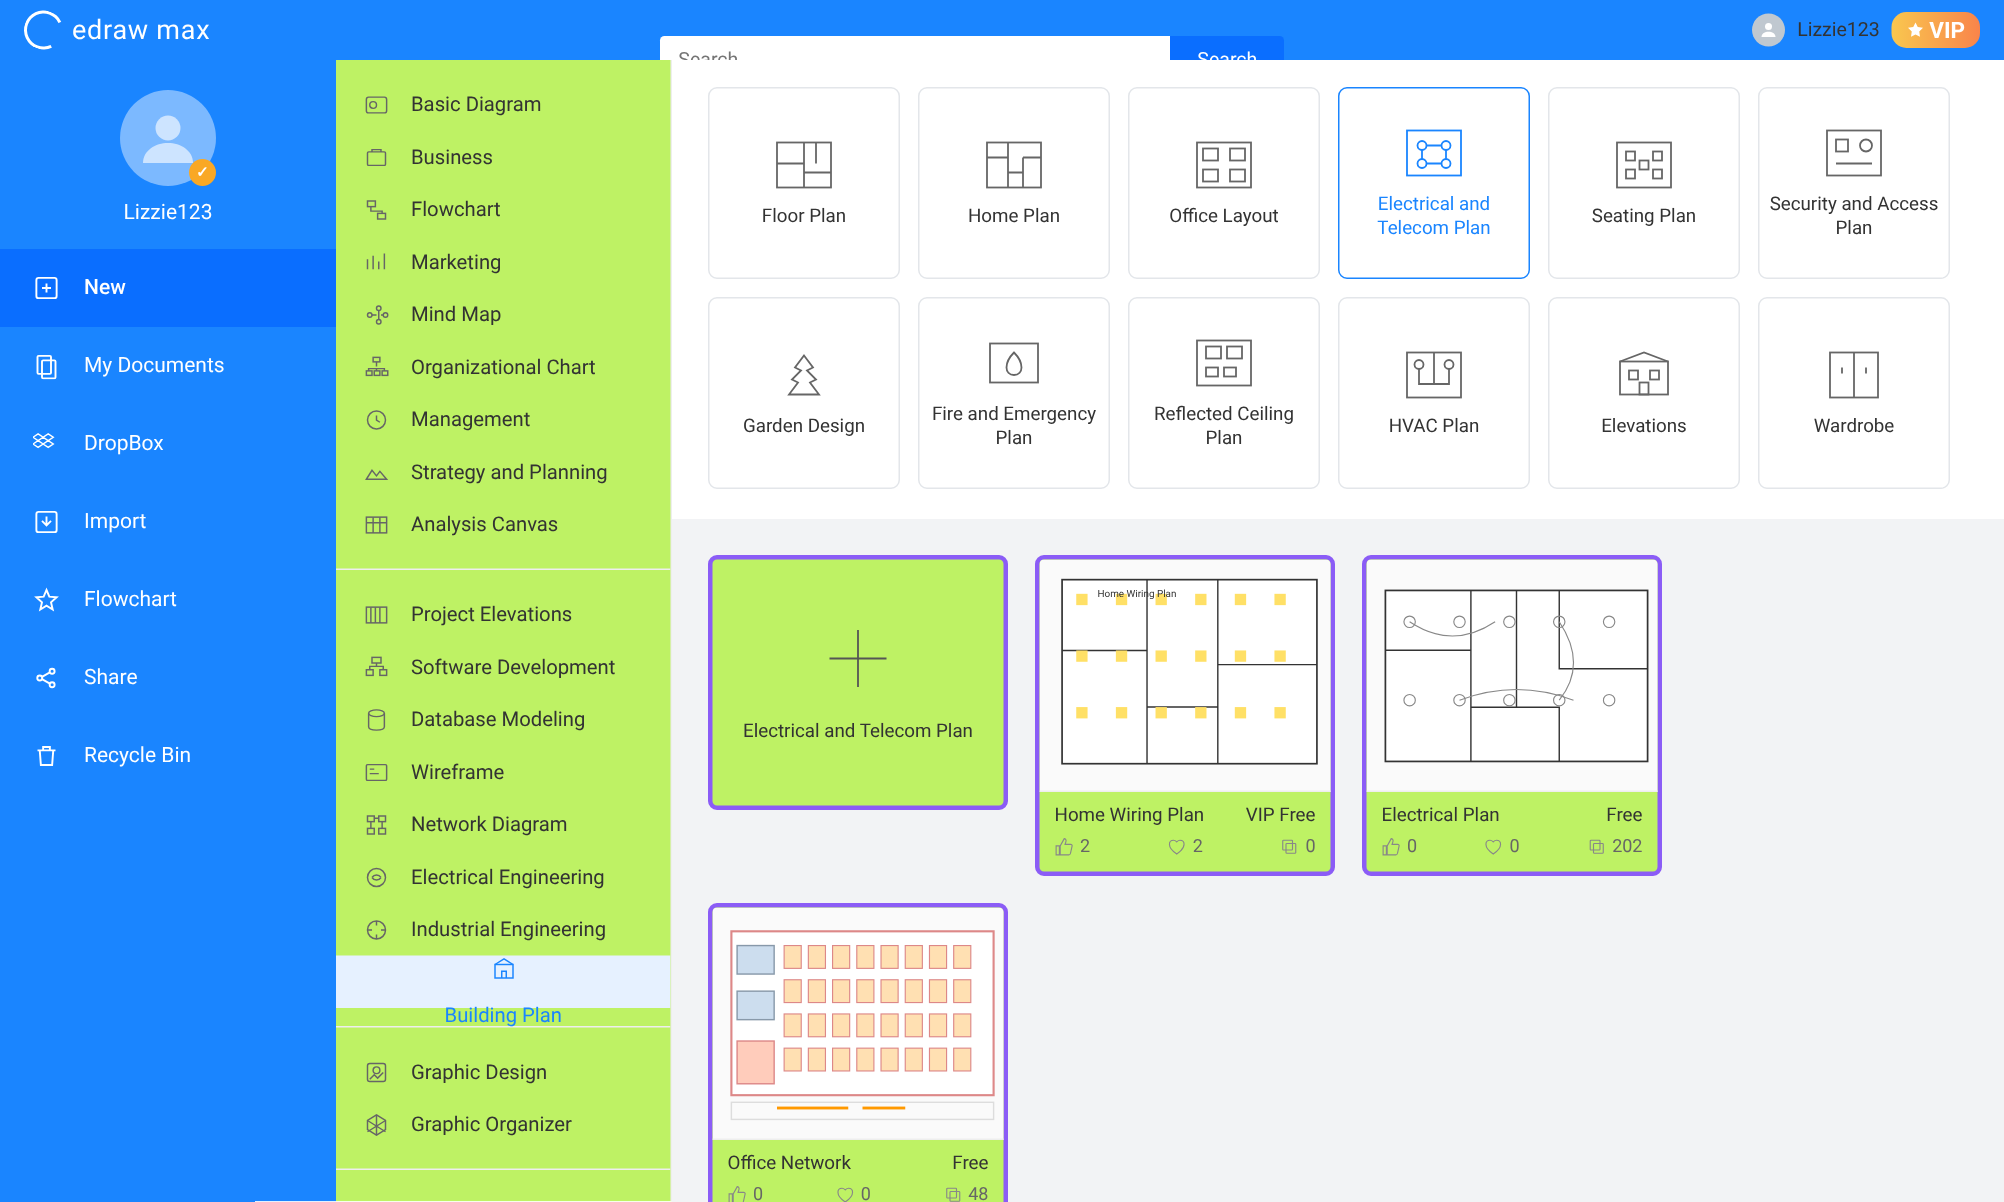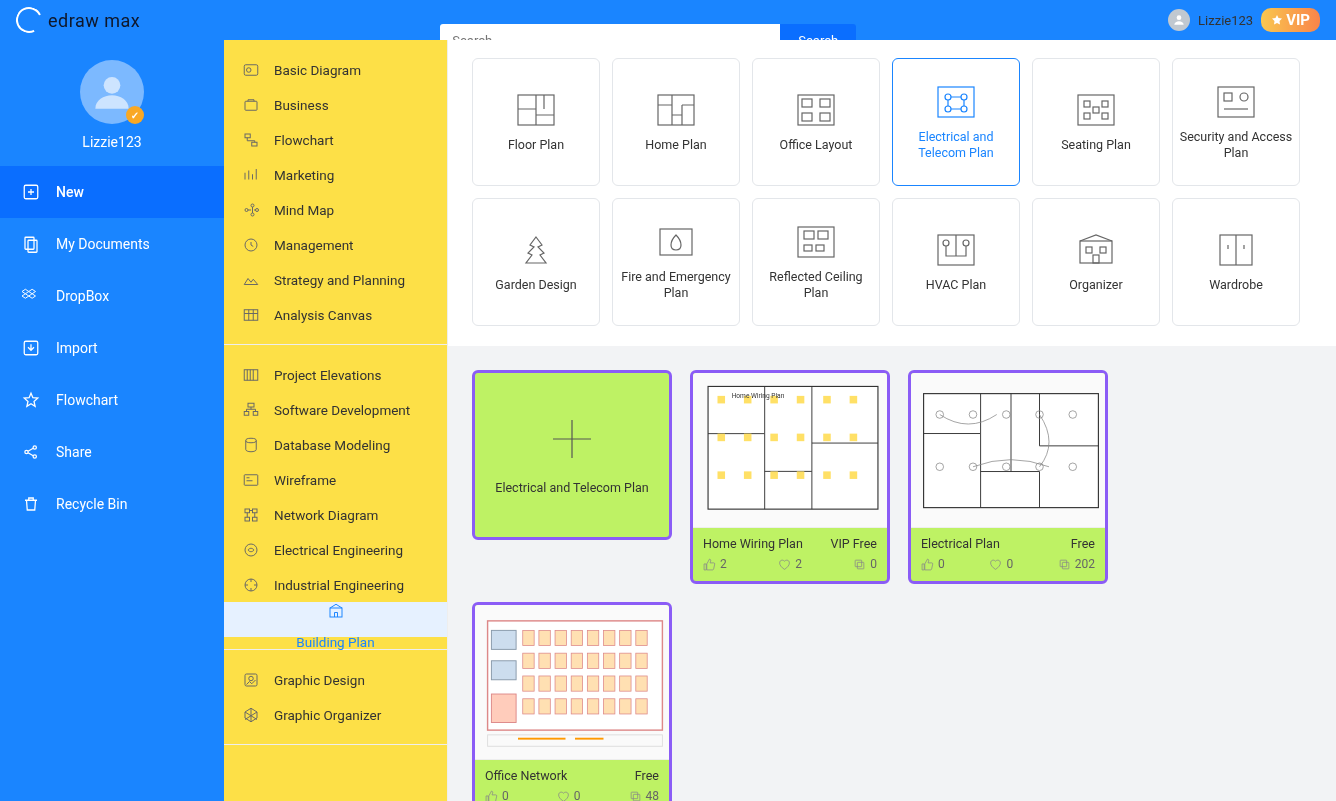--- a/index.html
+++ b/index.html
@@ -1,19 +1,19 @@
 <!DOCTYPE html>
 <html><head>
 <meta charset="utf-8">
 <style>
 * { margin: 0; padding: 0; box-sizing: border-box; font-family: -apple-system, BlinkMacSystemFont, "Segoe UI", Roboto, Arial, sans-serif; }
 body { width: 1336px; height: 801px; overflow: hidden; background: #fff; }
 .app { display: flex; flex-direction: column; height: 100%; }
 .topbar { height: 40px; background: #1a85ff; display: flex; align-items: center; padding: 0 16px; }
-.logo { display: flex; align-items: center; gap: 6px; color: #0f172a; font-size: 18px; font-weight: 400; }
+.logo { display: flex; align-items: center; gap: 6px; color: #ffffff; font-size: 18px; font-weight: 400; }
 .logo-icon { width: 26px; height: 26px; border: 2.5px solid #fff; border-radius: 50%; border-right-color: transparent; transform: rotate(20deg); position:relative;}
 .logo-text { letter-spacing: .5px; }
 .search-wrap { margin-left: 300px; display: flex; margin-top: 40px; }
 .search-input { width: 340px; height: 32px; border: none; border-radius: 3px 0 0 3px; padding: 0 12px; font-size: 13px; outline: none; }
 .search-btn { background: #0a6eff; color: #fff; border: none; padding: 0 18px; height: 32px; border-radius: 0 3px 3px 0; font-size: 13px; cursor: pointer; }
 .topbar-right { margin-left: auto; display: flex; align-items: center; gap: 8px; }
 .avatar-sm { width: 22px; height: 22px; border-radius: 50%; background: #c0c8d0; display:flex; align-items:center; justify-content:center;}
 .avatar-sm svg { width:14px; height:14px; fill:#fff;}
 .username-top { color: #333; font-size: 13px; }
 .vip-badge { background: linear-gradient(90deg,#f9c74f,#f9844a); color: #fff; font-size: 15px; font-weight: bold; padding: 3px 10px; border-radius: 10px; display:flex; align-items:center; gap:3px;}
@@ -22,21 +22,21 @@
 .profile { display: flex; flex-direction: column; align-items: center; padding: 20px 0 16px; }
 .avatar-lg { width: 64px; height: 64px; border-radius: 50%; background: #7cb9ff; display:flex; align-items:center; justify-content:center; position:relative;}
 .avatar-lg svg { width: 40px; height: 40px; fill: #cde4ff; }
 .avatar-badge { position:absolute; bottom:0; right:0; width:18px; height:18px; background:#f9a825; border-radius:50%; display:flex; align-items:center; justify-content:center;}
 .avatar-badge::before{content:"✓"; color:#fff; font-size:10px; font-weight:bold;}
 .profile-name { margin-top: 10px; font-size: 14px; }
 .nav-left { list-style: none; }
 .nav-left li { display: flex; align-items: center; gap: 16px; padding: 0 22px; height: 52px; font-size: 14px; cursor: pointer; }
 .nav-left li.active { background: #0a6eff; font-weight: 500; }
 .nav-ico { width: 18px; height: 18px; flex-shrink:0; stroke:#fff; fill:none; stroke-width:1.7;}
-.sidebar-cat { width: 224px; background: #fde047; border-right: 1px solid #eee; overflow-y: auto; }
+.sidebar-cat { width: 224px; background: #bef264; border-right: 1px solid #eee; overflow-y: auto; }
 .cat-group { padding: 12px 0; border-bottom: 1px solid #eee; }
 .cat-item { display: flex; align-items: center; gap: 14px; padding: 0 18px; height: 35px; font-size: 13.5px; color: #333; cursor: pointer; }
 .cat-item.selected { background: #e6f1ff; color: #1a85ff; flex-direction: column; }
 .cat-item.selected .cat-ico { stroke: #1a85ff; }
 .cat-ico { width: 18px; height: 18px; flex-shrink: 0; stroke: #666; fill: none; stroke-width: 1.3; }
 .content { flex: 1; background: #fff; overflow-y: auto; }
 .plan-grid { padding: 18px 24px 0 24px; display: grid; grid-template-columns: repeat(6, 128px); gap: 12px; }
 .plan-card { height: 128px; border: 1px solid #e3e6ea; border-radius: 6px; display: flex; flex-direction: column; align-items: center; justify-content: center; gap: 8px; cursor: pointer; background:#fff;}
 .plan-card.selected { border-color: #1a85ff; color: #1a85ff; }
 .plan-card.selected .plan-ico { stroke: #1a85ff; }
@@ -185,20 +185,30 @@
               <circle cx="6" cy="12" r="2"></circle>
               <circle cx="14" cy="6" r="2"></circle>
               <circle cx="14" cy="18" r="2"></circle>
               <circle cx="20" cy="12" r="2"></circle>
               <path d="M8 12h4M14 8v8M16 12h2"></path>
             </svg>
             <span>Mind Map</span>
           </div>
           <div class="cat-item">
             <svg class="cat-ico" viewBox="0 0 24 24">
+              <rect x="9" y="3" width="6" height="4"></rect>
+              <rect x="3" y="15" width="5" height="4"></rect>
+              <rect x="10" y="15" width="5" height="4"></rect>
+              <rect x="17" y="15" width="5" height="4"></rect>
+              <path d="M12 7v4M5 15v-2h14v2M12 13v2"></path>
+            </svg>
+            <span>Organizational Chart</span>
+          </div>
+          <div class="cat-item">
+            <svg class="cat-ico" viewBox="0 0 24 24">
               <circle cx="12" cy="12" r="8"></circle>
               <path d="M12 8v4l3 2"></path>
             </svg>
             <span>Management</span>
           </div>
           <div class="cat-item">
             <svg class="cat-ico" viewBox="0 0 24 24">
               <path d="M3 18l5-8 4 5 3-4 6 7z"></path>
             </svg>
             <span>Strategy and Planning</span>
@@ -383,21 +393,21 @@
             <div class="plan-label">HVAC Plan</div>
           </div>
           <div class="plan-card">
             <svg class="plan-ico" viewBox="0 0 44 38">
               <rect x="6" y="10" width="32" height="22"></rect>
               <rect x="12" y="16" width="6" height="6"></rect>
               <rect x="26" y="16" width="6" height="6"></rect>
               <rect x="19" y="24" width="6" height="8"></rect>
               <path d="M6 10l16-6 16 6"></path>
             </svg>
-            <div class="plan-label">Organizer</div>
+            <div class="plan-label">Elevations</div>
           </div>
           <div class="plan-card">
             <svg class="plan-ico" viewBox="0 0 44 38">
               <rect x="6" y="4" width="32" height="30"></rect>
               <path d="M22 4v30M14 14v4M30 14v4"></path>
             </svg>
             <div class="plan-label">Wardrobe</div>
           </div>
         </div>
       <div class="template-area" id="tpl-area">

